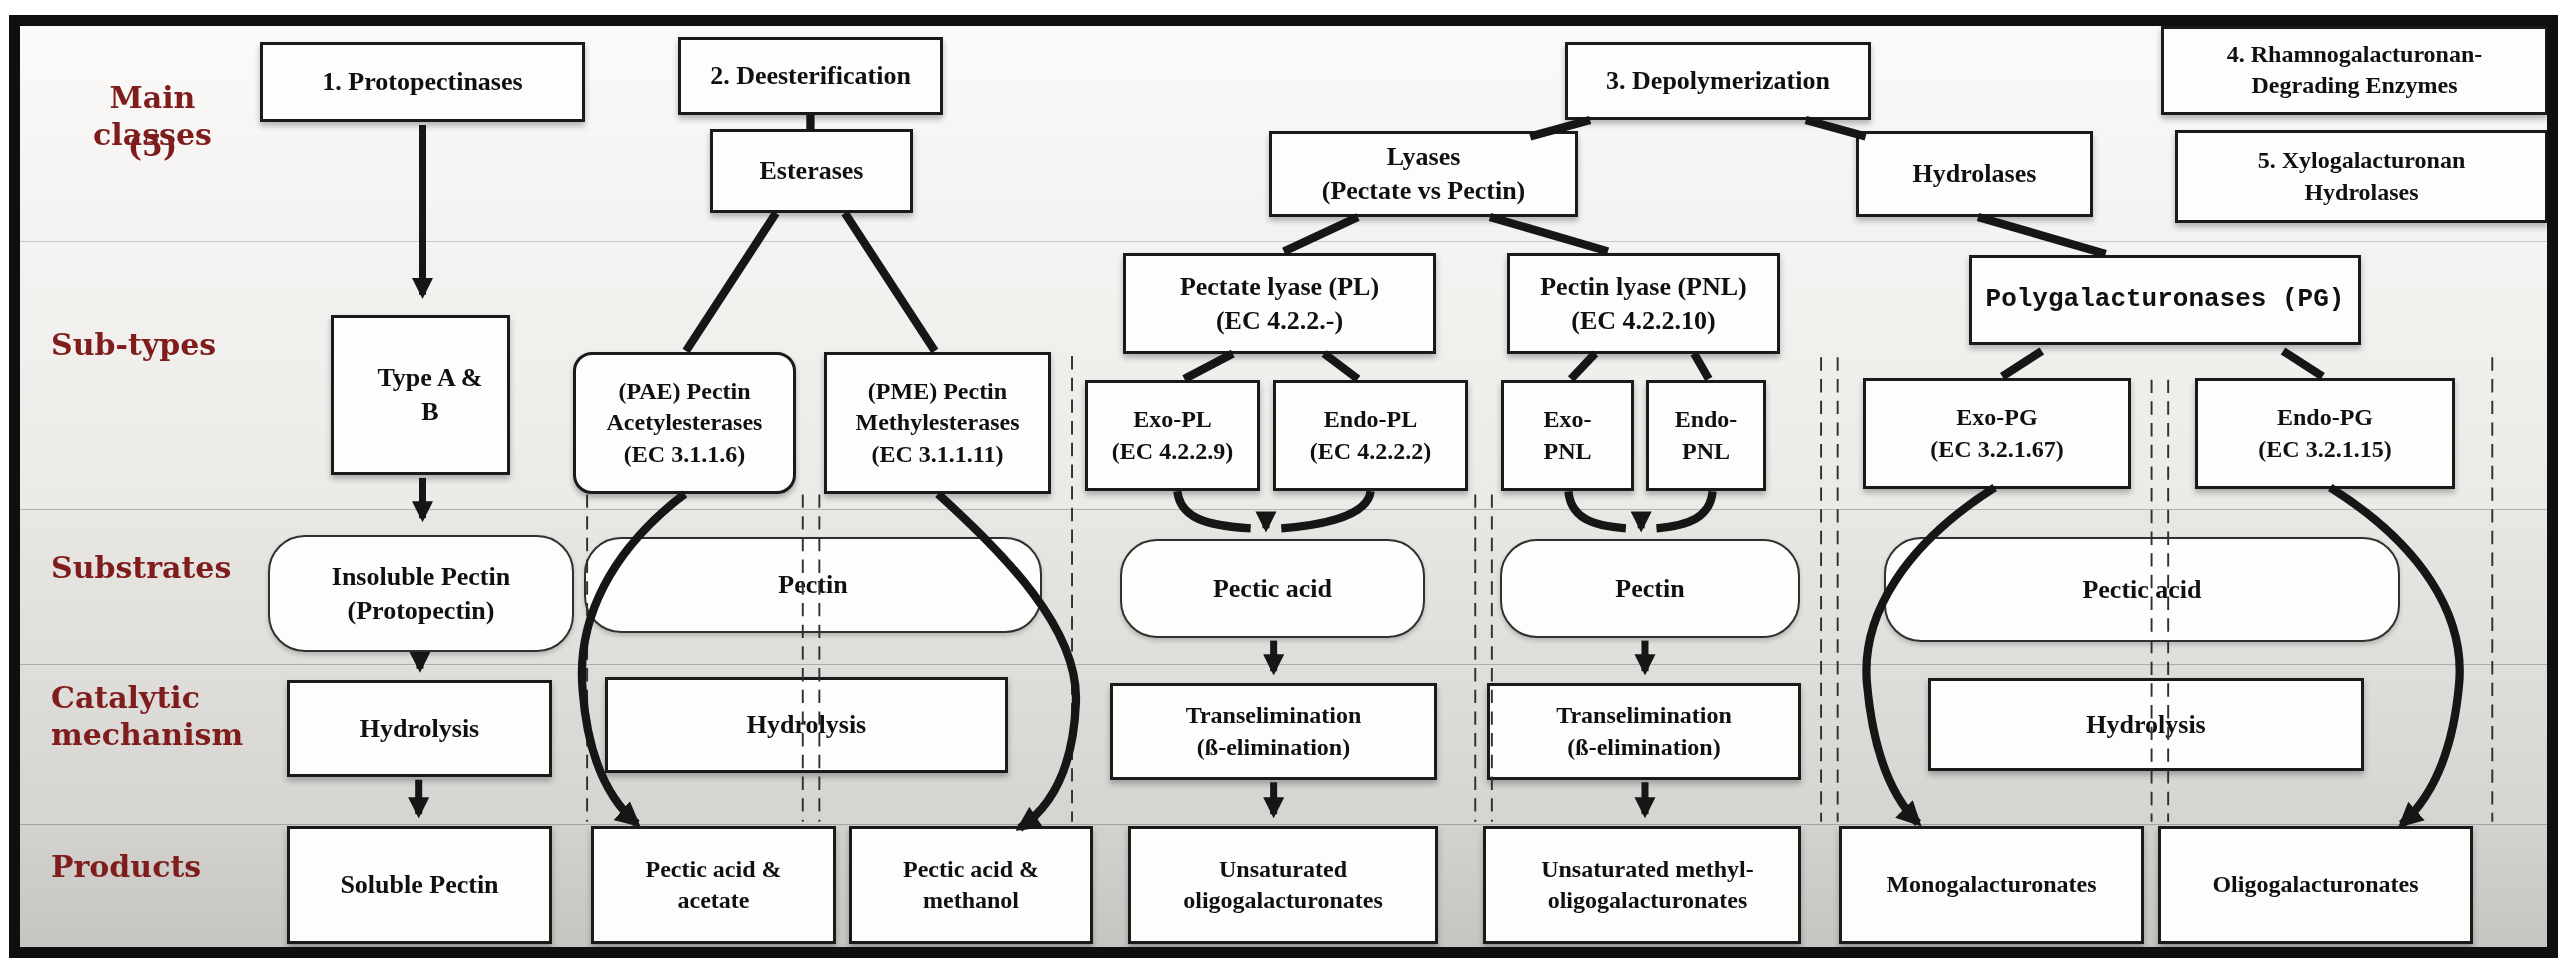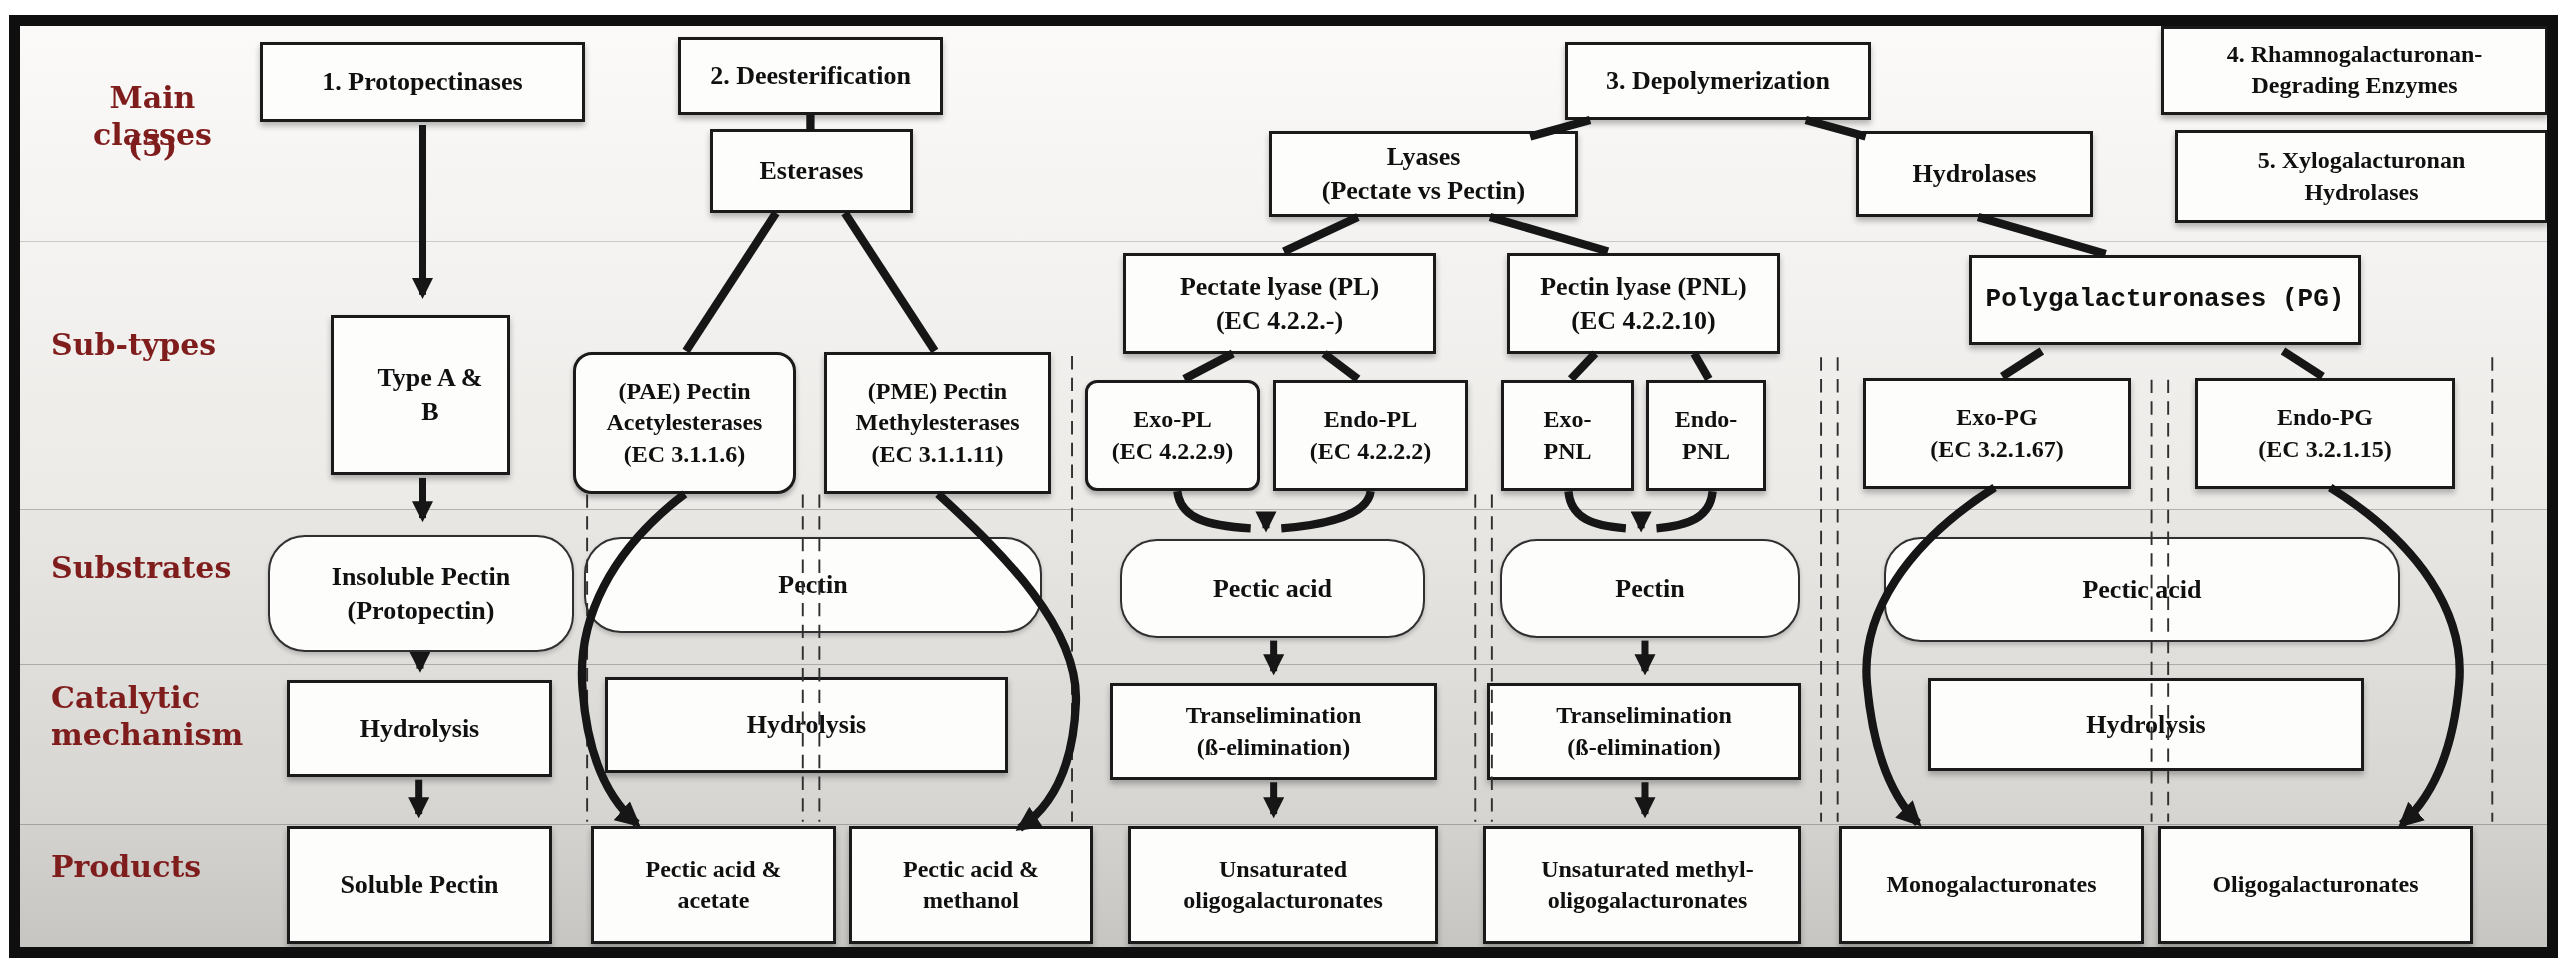--- a/index.html
+++ b/index.html
@@ -124,21 +124,21 @@
 Acetylesterases
 (EC 3.1.1.6)</div>
   <div class="bx sm" style="left:824px;top:352px;width:227px;height:142px;">(PME) Pectin
 Methylesterases
 (EC 3.1.1.11)</div>
   <div class="bx" style="left:1123px;top:253px;width:313px;height:101px;">Pectate lyase (PL)
 (EC 4.2.2.-)</div>
   <div class="bx" style="left:1507px;top:253px;width:273px;height:101px;">Pectin lyase (PNL)
 (EC 4.2.2.10)</div>
   <div class="bx" style="left:1969px;top:255px;width:392px;height:90px;font-family:Liberation Mono, monospace;">Polygalacturonases (PG)</div>
-  <div class="bx sm" style="left:1085px;top:380px;width:175px;height:111px;border-radius:12px;">Exo-PL
+  <div class="bx sm" style="left:1085px;top:380px;width:175px;height:111px;">Exo-PL
 (EC 4.2.2.9)</div>
   <div class="bx sm" style="left:1273px;top:380px;width:195px;height:111px;">Endo-PL
 (EC 4.2.2.2)</div>
   <div class="bx sm" style="left:1501px;top:380px;width:133px;height:111px;">Exo-
 PNL</div>
   <div class="bx sm" style="left:1646px;top:380px;width:120px;height:111px;">Endo-
 PNL</div>
   <div class="bx sm" style="left:1863px;top:378px;width:268px;height:111px;">Exo-PG
 (EC 3.2.1.67)</div>
   <div class="bx sm" style="left:2195px;top:378px;width:260px;height:111px;">Endo-PG

